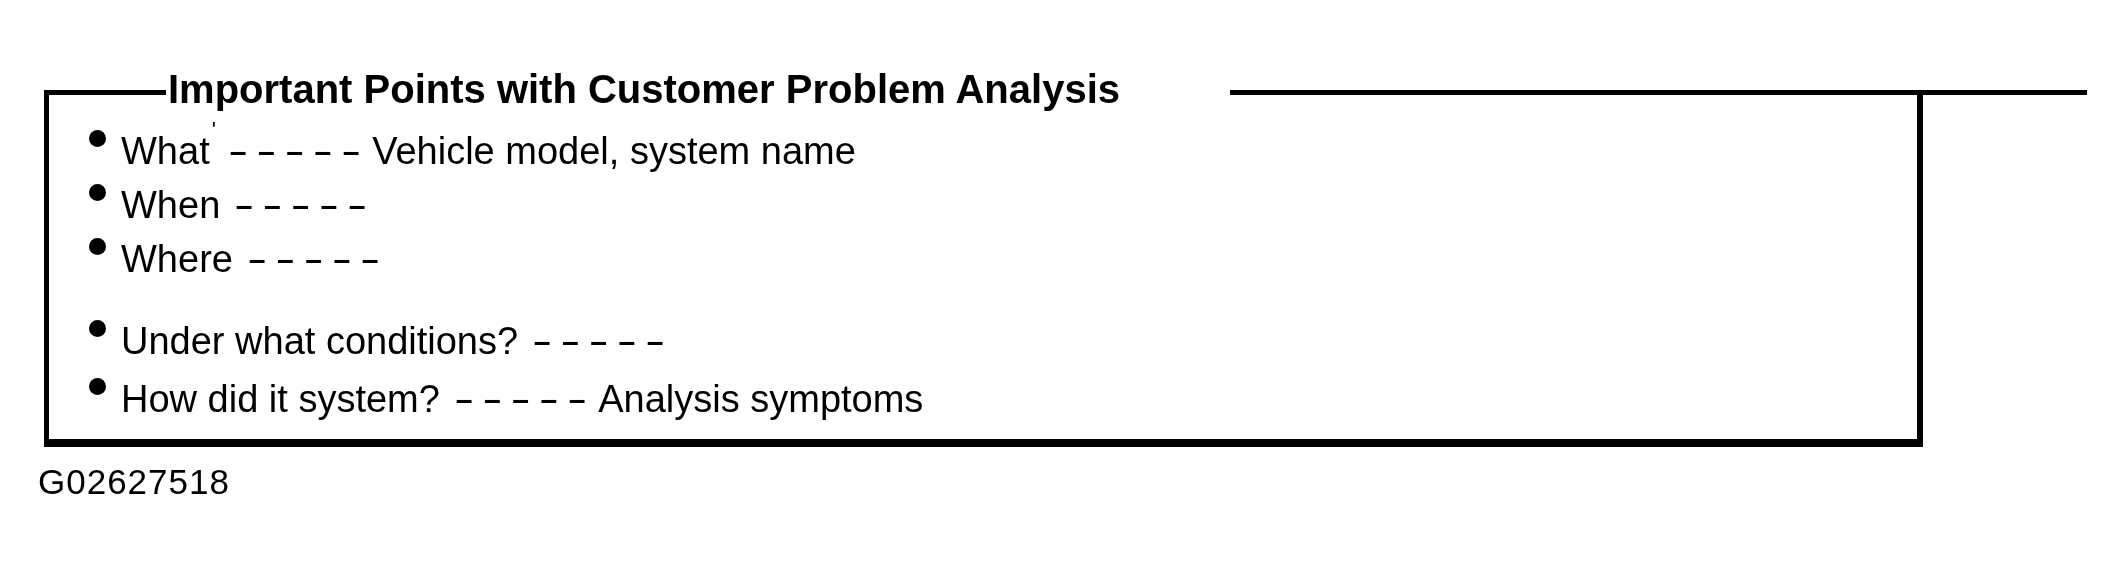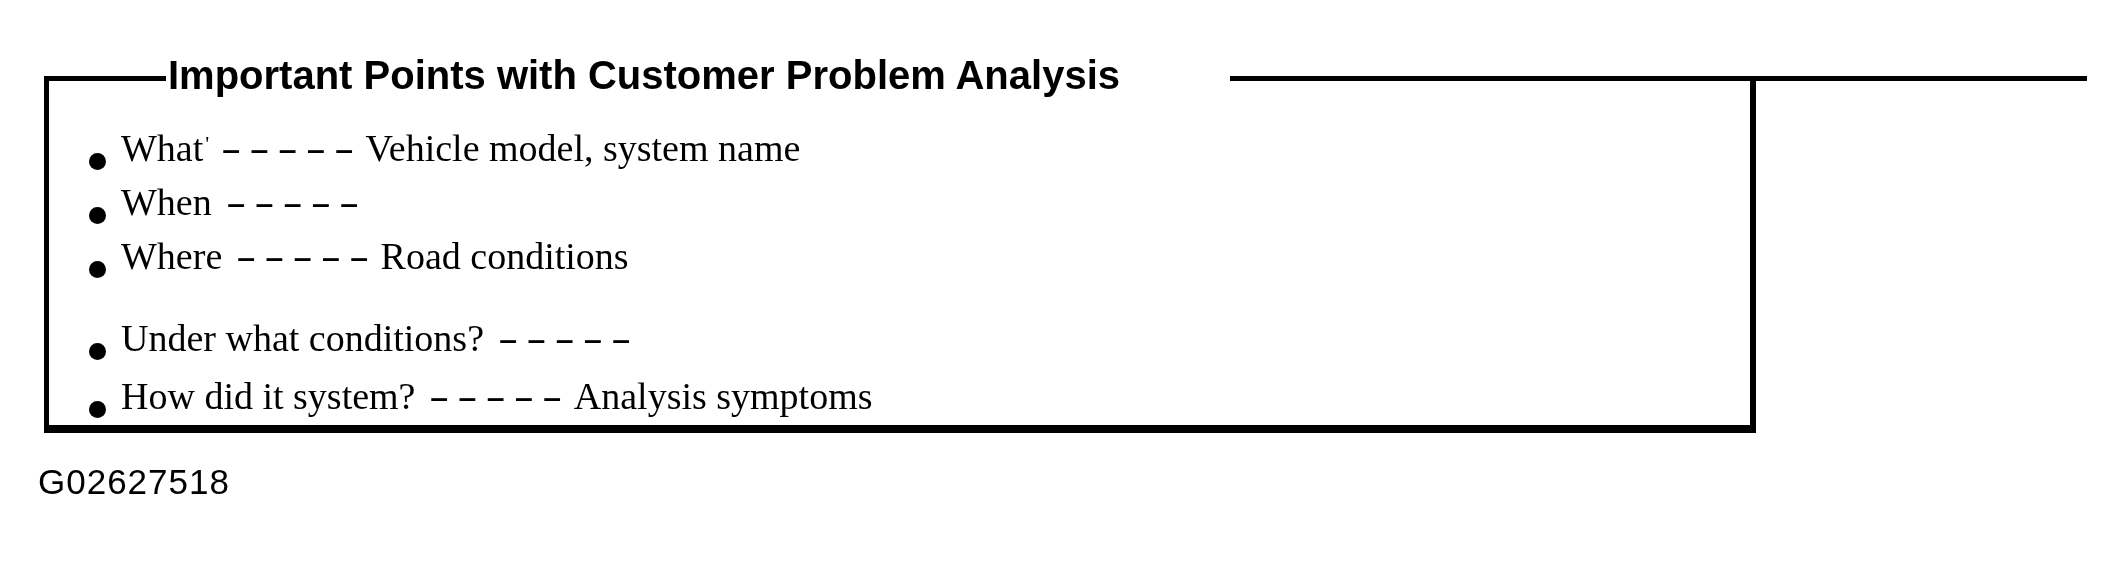--- a/index.html
+++ b/index.html
@@ -14,22 +14,22 @@
     position: relative;
     font-family: "Liberation Sans", sans-serif;
     color: #000000;
     -webkit-font-smoothing: none;
   }
 
   
   .figure-box {
     position: absolute;
     left: 44px;
-    top: 76px;
-    width: 1712px;
+    top: 90px;
+    width: 1879px;
     height: 357px;
     box-sizing: border-box;
     border-left: 5px solid #000;
     border-right: 6px solid #000;
     border-bottom: 8px solid #000;
   }
   .top-rule {
     position: absolute;
     top: 0;
     height: 5px;
@@ -50,25 +50,24 @@
 
   .rows {
     position: absolute;
     left: 0;
     top: 0;
     right: 0;
     padding: 40px 0 0 40px;
   }
   .row {
     display: flex;
-    align-items: flex-end;
+    align-items: flex-start;
     height: 54px;
     font-size: 38px;
     white-space: nowrap;
-    font-family: Liberation Serif, serif;
   }
   .rows .row:nth-child(4) { margin-top: 28px; }
   .rows .row:nth-child(5) { margin-top: 4px; }
 
   .bullet {
     flex: 0 0 auto;
     width: 17px;
     height: 17px;
     border-radius: 50%;
     background: #000;
@@ -119,21 +118,20 @@
       <span>When</span>
       <span class="scan-tick"></span>
       <span class="dashes">-----</span>
     </div>
 
     <div class="row">
       <span class="bullet"></span>
       <span>Where</span>
       <span class="scan-tick"></span>
       <span class="dashes">-----</span>
-      <span>Road conditions</span>
     </div>
 
     <div class="row">
       <span class="bullet"></span>
       <span>Under what conditions?</span>
       <span class="scan-tick"></span>
       <span class="dashes">-----</span>
     </div>
 
     <div class="row">

